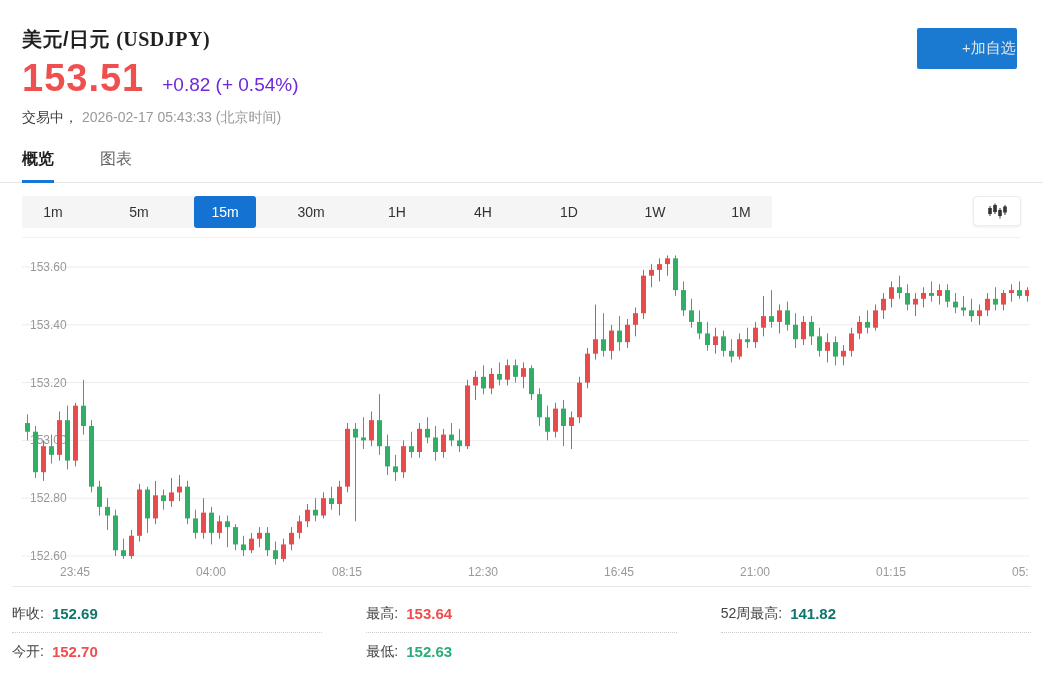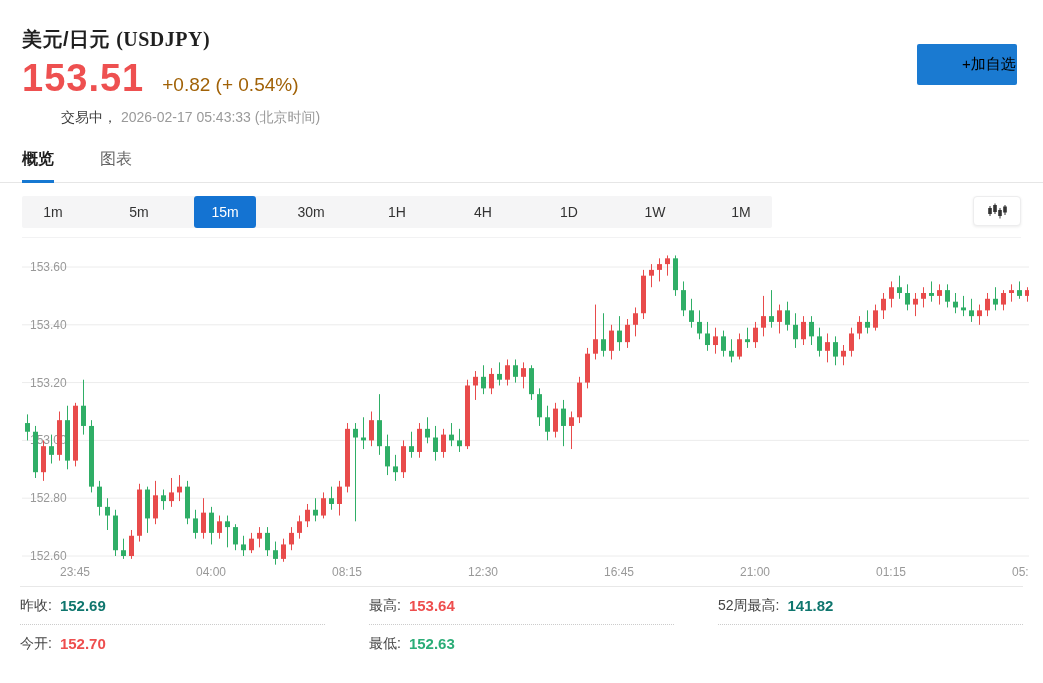--- a/index.html
+++ b/index.html
@@ -6,24 +6,24 @@
   html,body { background:#fff; width:1043px; }
   body { font-family:"Liberation Sans","DejaVu Sans",sans-serif; color:#222; overflow:hidden; height:683px; }
   .page { width:1043px; height:683px; position:relative; }
 
   
   .header { padding:26px 26px 0 22px; position:relative; }
   .title-line { font-size:20px; font-weight:bold; color:#1f1f1f; letter-spacing:0.5px; }
   .title-line .symbol { font-family:"Liberation Serif","DejaVu Serif",serif; font-weight:bold; }
   .price-line { margin-top:4px; display:flex; align-items:baseline; }
   .price-current { font-size:38px; font-weight:bold; color:#ee5050; letter-spacing:1px; }
-  .price-change { font-size:19px; color:#a16207; margin-left:18px; }
-  .status-line { margin-top:9px; font-size:14px; color:#9a9a9a;margin-left:39px; }
+  .price-change { font-size:19px; color:#6d28d9; margin-left:18px; }
+  .status-line { margin-top:9px; font-size:14px; color:#9a9a9a; }
   .status-line .status { color:#3c3c3c; }
-  .add-btn { position:absolute; right:26px; top:44px; width:100px; height:41px; background:#1a7ad1; color:#000000;
+  .add-btn { position:absolute; right:26px; top:28px; width:100px; height:41px; background:#1a7ad1; color:#e5e5e5;
              font-size:15px; border:none; border-radius:2px; cursor:pointer; font-family:inherit;padding-left:44px; }
 
   
   .tabs { margin:22px 0 0 0; padding-left:22px; border-bottom:1px solid #e6e6e6; display:flex;align-items:center; }
   .tab { font-size:16px; color:#666; padding-bottom:12px; margin-right:46px; cursor:pointer; position:relative; }
   .tab.active { color:#1f1f1f; font-weight:bold; }
   .tab.active:after { content:""; position:absolute; left:0; right:0; bottom:-1px; height:3px; background:#1678d2; }
 
   
   .toolbar { margin:13px 22px 0 22px; display:flex; justify-content:space-between; align-items:flex-start;
@@ -34,21 +34,21 @@
   .tf-chip.active { background:#1473d2; color:#fff; }
   .chart-style-btn { width:48px; height:30px; background:#fff; border:1px solid #ededee; border-radius:4px;
                      box-shadow:0 1px 3px rgba(0,0,0,0.08); cursor:pointer; display:flex; align-items:center;
                      justify-content:center; }
 
   
   .chart-wrap { margin:6px 14px 0 22px; overflow:hidden; }
   .chart-wrap svg { display:block; }
 
   
-  .stats { margin:0 20px; border-top:1px solid #e8e8e8; padding-top:0;
+  .stats { margin:0 12px; border-top:1px solid #e8e8e8; padding-top:8px;
            display:grid; grid-template-columns:1fr 1fr 1fr; column-gap:22px;gap:44px; }
   .stat-col { display:flex; flex-direction:column; }
   .stat-cell { display:flex; align-items:center; height:37px; font-size:14px; }
   .stat-cell .lbl { color:#444; margin-right:8px; }
   .stat-cell .val { font-weight:bold; color:#0f766e; font-size:15px; }
   .stat-cell .val.up { color:#ee4e4e; }
   .stat-cell .val.down { color:#2bad77; }
   .stat-sep { border-bottom:1px dotted #ccc; height:0; }
 </style>
 </head>

